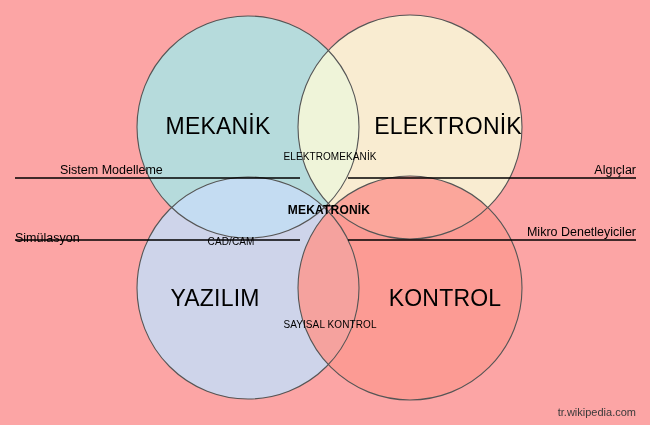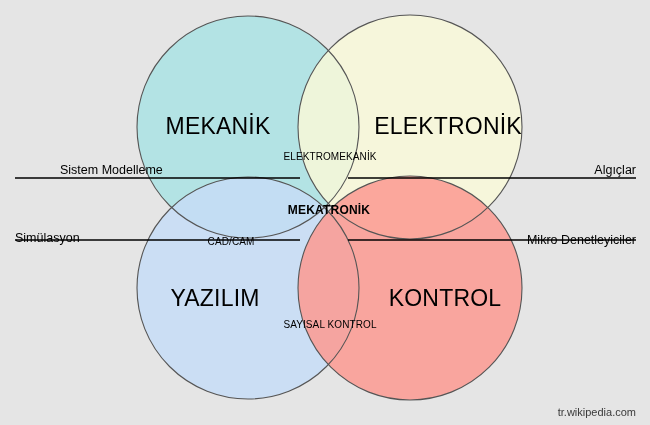--- a/index.html
+++ b/index.html
@@ -55,21 +55,21 @@
   .center-x {
     transform: translateX(-50%);
   }
   .right-x {
     transform: translateX(-100%);
   }
 </style>
 </head>
 <body>
 
-<div id="stage" style="background: #e5e5e5;">
+<div id="stage" style="background: #fca5a5;">
 
   <svg id="venn-svg" viewBox="0 0 650 425">
     <defs>
       <clipPath id="clip-mekanik">
           <circle id="c-mek" cx="248" cy="127" r="111"></circle>
         </clipPath>
       <clipPath id="clip-elektronik">
           <circle id="c-ele" cx="410" cy="127" r="112"></circle>
         </clipPath>
       <clipPath id="clip-yazilim">
@@ -109,17 +109,17 @@
 
   <div class="lbl lbl-minor center-x" id="lb-elektromekanik" style="left: 330px; top: 120px;">ELEKTROMEKANİK</div>
   <div class="lbl lbl-minor center-x" id="lb-cadcam" style="left: 231px; top: 205px;">CAD/CAM</div>
   <div class="lbl lbl-minor center-x" id="lb-sayisal" style="left: 330px; top: 288px;">SAYISAL KONTROL</div>
 
   <div class="lbl lbl-core center-x" id="lb-mekatronik" style="left: 329px; top: 204px;">MEKATRONİK</div>
 
   <div class="lbl lbl-callout" id="lb-co-0" style="left: 15px; top: 164px; margin-left: 45px;">Sistem Modelleme</div>
   <div class="lbl lbl-callout right-x" id="lb-co-1" style="left: 636px; top: 164px;">Algıçlar</div>
   <div class="lbl lbl-callout" id="lb-co-2" style="left: 15px; top: 232px;">Simülasyon</div>
-  <div class="lbl lbl-callout right-x" id="lb-co-3" style="left: 636px; top: 234px;">Mikro Denetleyiciler</div>
+  <div class="lbl lbl-callout right-x" id="lb-co-3" style="left: 636px; top: 226px;">Mikro Denetleyiciler</div>
 
   <div class="lbl lbl-credit right-x" id="lb-credit" style="left: 636px; top: 407px;">tr.wikipedia.com</div>
 
 </div>
 
 </body></html>

